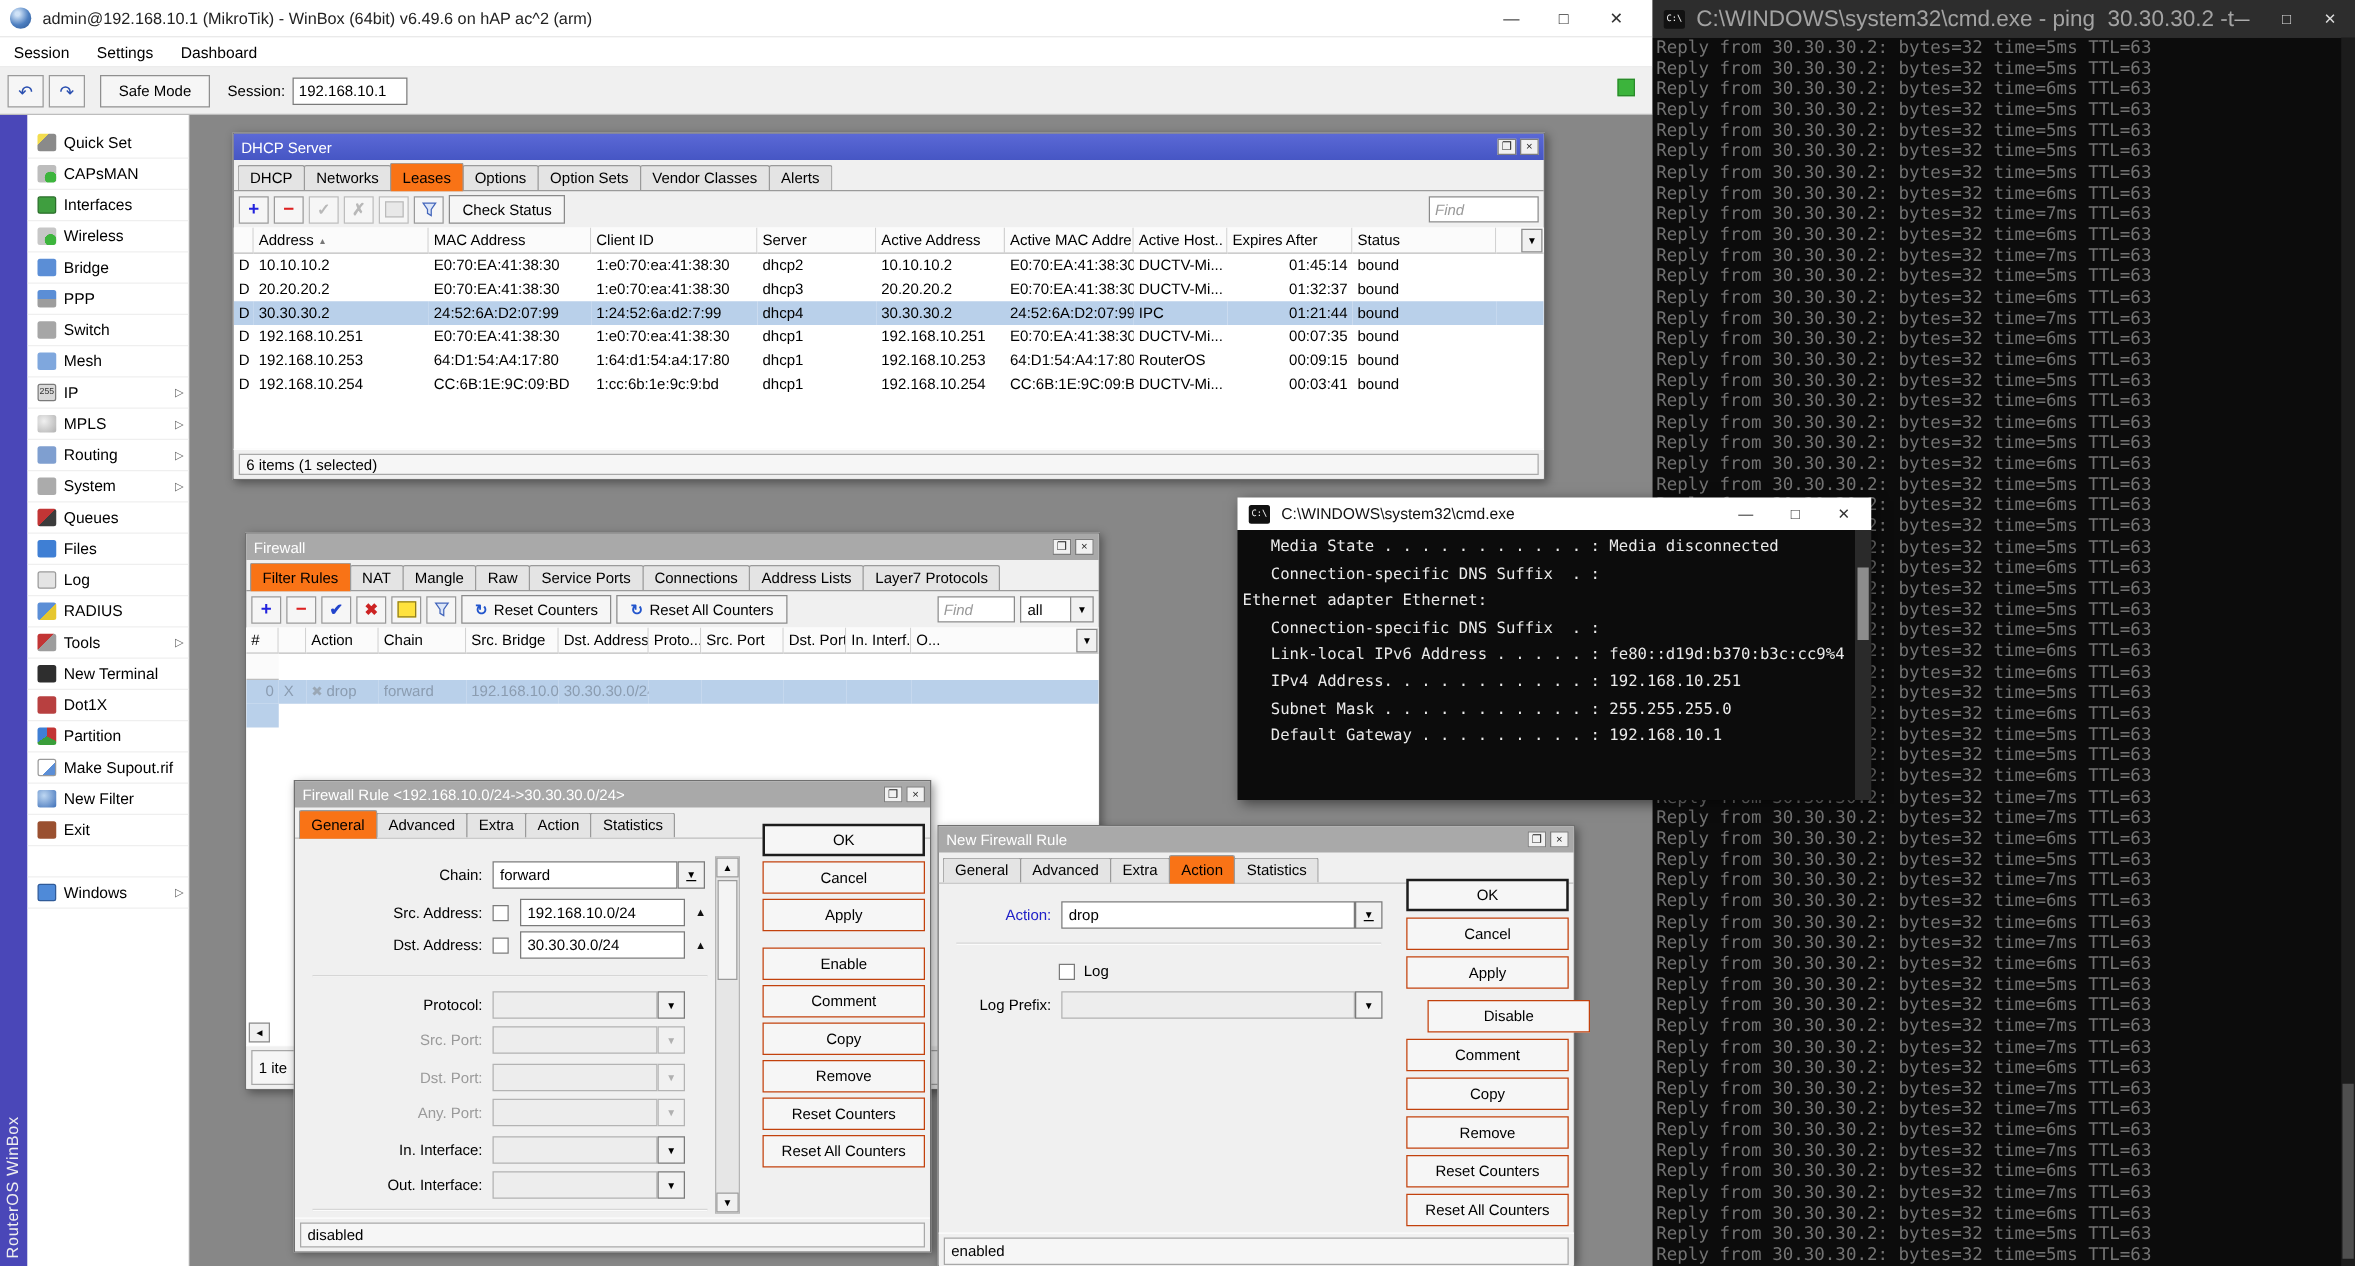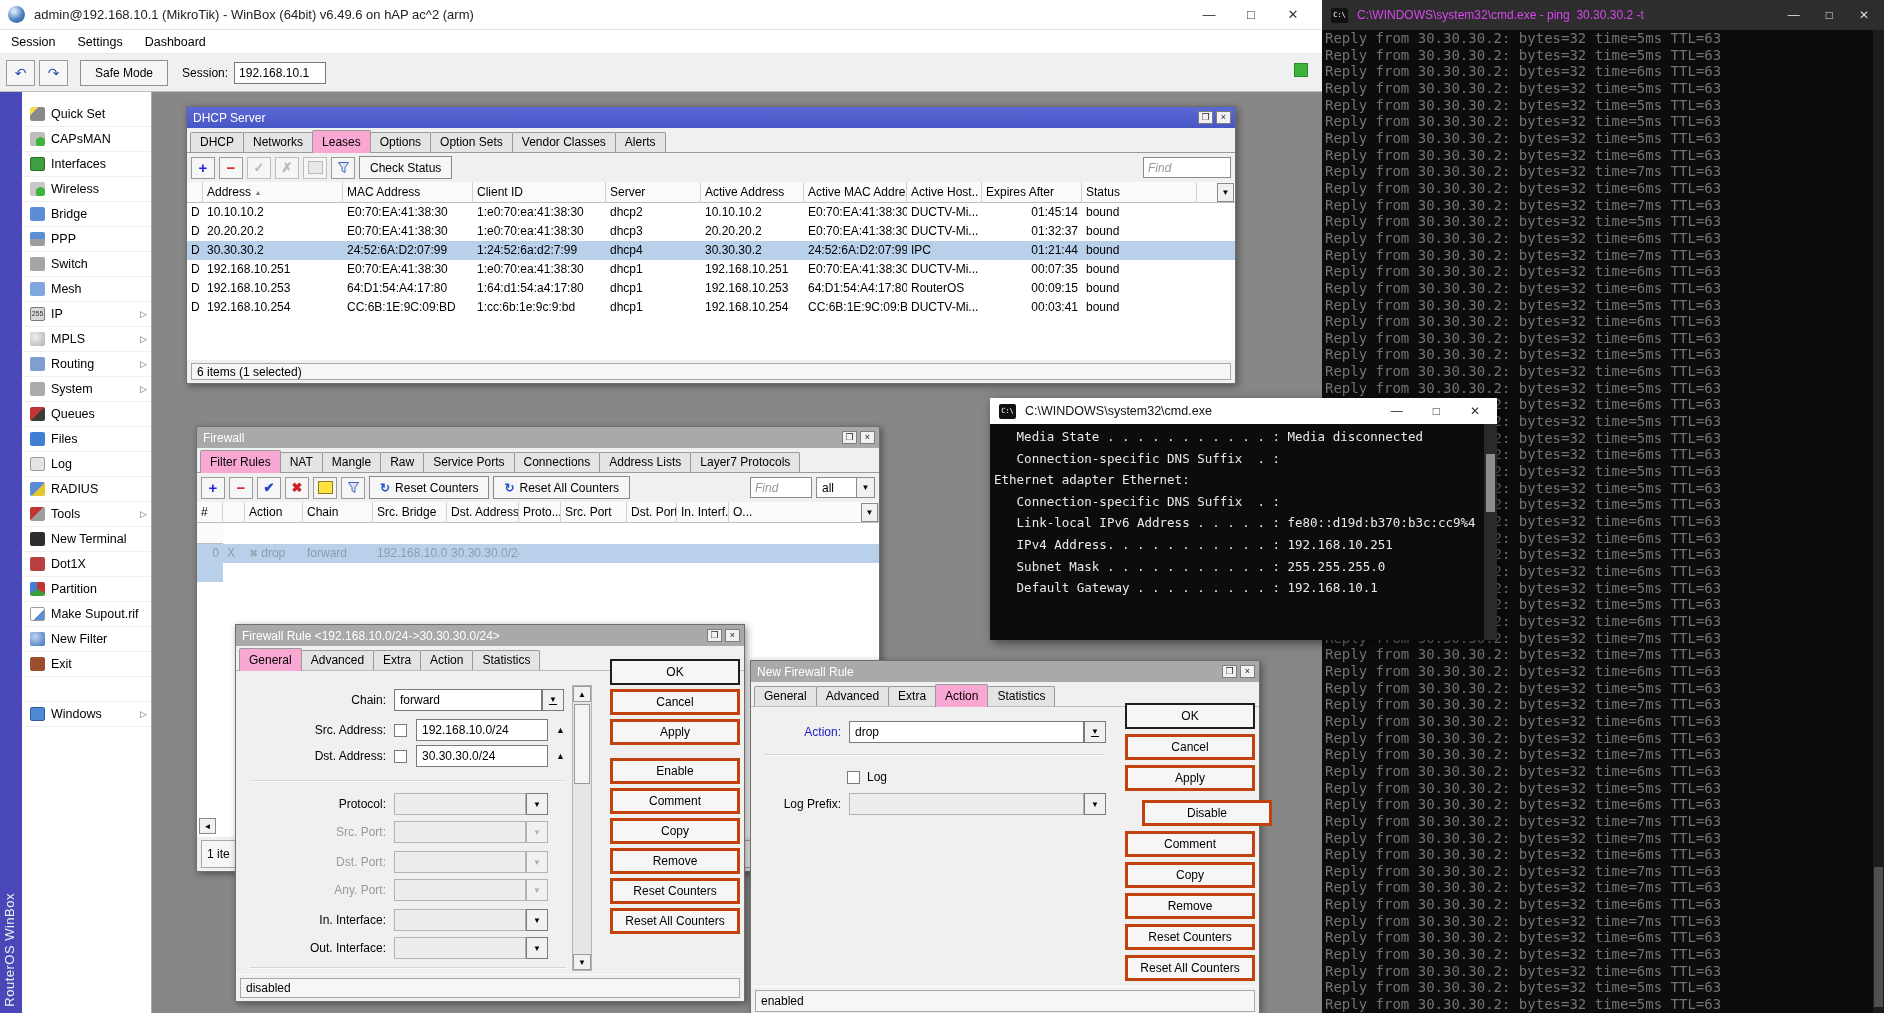--- a/index.html
+++ b/index.html
@@ -56,21 +56,21 @@
   .workarea{position:absolute;left:152px;top:92px;right:0;bottom:0;background:#878787}
   
   .win{position:absolute;background:#f0f0f0;border:1px solid #6f6f6f;box-shadow:2px 2px 7px rgba(0,0,0,.4);box-sizing:border-box}
   .tbar{height:21px;display:flex;align-items:center;padding:0 4px 0 6px;color:#fff;font-size:12px}
   .tbar.active{background:linear-gradient(#5b69d6,#4656c4)}
   .tbar.inactive{background:#a9a9a9}
   .winctl{margin-left:auto;display:flex;gap:3px}
   .wbtn{width:15px;height:13px;background:#f1f1f1;border:1px solid #7d7d7d;color:#222;font-size:9px;line-height:11px;text-align:center;box-sizing:border-box}
   .tabs{display:flex;align-items:flex-end;height:25px;padding:3px 3px 0 3px;border-bottom:1px solid #9a9a9a;box-sizing:border-box}
   .tab{font-size:12px;padding:2px 9px 3px;border:1px solid #9a9a9a;border-bottom:none;background:#e4e4e4;margin-right:-1px;border-radius:2px 2px 0 0;white-space:nowrap}
-  .tab.active{background:#f9a8d4;position:relative;padding-top:4px;padding-bottom:4px;margin-bottom:-1px;z-index:2}
+  .tab.active{background:#f97316;position:relative;padding-top:4px;padding-bottom:4px;margin-bottom:-1px;z-index:2}
   .tb{display:flex;align-items:center;gap:4px;height:29px;padding:0 4px;box-sizing:border-box}
   .ibtn{width:24px;height:22px;border:1px solid #9a9a9a;background:#f6f6f6;display:flex;align-items:center;justify-content:center;font-size:13px;font-weight:bold;box-sizing:border-box}
   .ibtn.plus{color:#2222dd;font-size:15px}
   .ibtn.minus{color:#dd2222;font-size:15px}
   .ibtn.dis{color:#b8b8b8;border-color:#bdbdbd}
   .ibtn.bluechk{color:#2244cc}
   .ibtn.redx{color:#cc2222}
   .note{width:13px;height:11px;background:#ffe23d;border:1px solid #8f7d20}
   .btn{border:1px solid #8a8a8a;background:#f6f6f6;font-size:12px;height:23px;padding:0 10px;display:flex;align-items:center;white-space:nowrap;box-sizing:border-box}
   .circ{color:#2255cc;font-weight:bold;margin-right:5px;font-size:12px}
@@ -103,40 +103,40 @@
   .flab.gray{color:#9a9a9a}
   .flab.blue{color:#2020c8}
   .fval{border:1px solid #7a7a7a;background:#fff;height:22px;box-sizing:border-box;font-size:12px;padding:0 5px;display:flex;align-items:center;white-space:nowrap;overflow:hidden}
   .fval.fdis{background:#ededed;border-color:#b3b3b3}
   .dbtn{width:22px;height:22px;border:1px solid #7a7a7a;background:#f1f1f1;display:flex;align-items:center;justify-content:center;font-size:8px;box-sizing:border-box;flex:none}
   .dbtn.gray{color:#b0b0b0;border-color:#b3b3b3}
   .dbarr{border-bottom:1px solid #000;line-height:7px;font-size:8px;padding-bottom:1px}
   .chk{width:13px;height:13px;border:1px solid #7a7a7a;background:#fff;box-sizing:border-box;flex:none}
   .upt{font-size:9px;color:#111;margin-left:8px}
   .sepline{position:absolute;height:1px;background:#d6d6d6;border-bottom:1px solid #fbfbfb}
-  .pbtn{position:absolute;left:374px;width:130px;height:26px;background:#f6f6f6;border:3px solid #c2410c;font-size:12px;display:flex;align-items:center;justify-content:center;box-sizing:border-box;white-space:nowrap}
+  .pbtn{position:absolute;left:374px;width:130px;height:26px;background:#f6f6f6;border:1px solid #c2410c;font-size:12px;display:flex;align-items:center;justify-content:center;box-sizing:border-box;white-space:nowrap}
   .pbtn.default{border:2px solid #1d1d1d}
   .vsb{position:absolute;width:20px;background:#e6e6e6;border:1px solid #b5b5b5;box-sizing:border-box}
   .vsb .sb{position:absolute;left:0;right:0;height:16px;background:#f1f1f1;border:1px solid #9a9a9a;font-size:8px;display:flex;align-items:center;justify-content:center;box-sizing:border-box}
   .vsb .sthumb{position:absolute;left:1px;right:1px;background:#f4f4f4;border:1px solid #9a9a9a;box-sizing:border-box}
   
   .term{font-family:"DejaVu Sans Mono",monospace;background:#0c0c0c;position:absolute;overflow:hidden}
   .term .ln{white-space:pre}
   .cmdwin{position:absolute;left:990px;top:398px;width:507px;height:242px;box-shadow:3px 3px 10px rgba(0,0,0,.5);z-index:30}
   .cmdtitle{position:absolute;left:0;top:0;right:0;height:26px;background:#ffffff;display:flex;align-items:center;padding:0 9px;box-sizing:border-box}
   .cmdico{width:17px;height:15px;background:#111;color:#fff;font-size:7px;line-height:15px;text-align:center;border-radius:2px;margin-right:9px;flex:none;font-family:"DejaVu Sans Mono",monospace}
   .cmdtxt{font-size:12.5px;color:#111;white-space:pre}
   .cmdctl{margin-left:auto;display:flex;gap:30px;padding-right:8px}
   .cmdctl span{font-size:12px;color:#333}
   .cmdbody{left:0;top:26px;right:0;bottom:0;color:#eaeaea;font-size:12.5px;line-height:21.6px;padding:2px 0 0 4px}
   .cmdsb{position:absolute;right:0;top:26px;bottom:0;width:13px;background:#2a2a2a}
   .cmdsb .th{position:absolute;left:2px;width:9px;background:#8d8d8d}
   .pingwin{position:absolute;left:1322px;top:0;width:562px;height:1013px;z-index:5}
   .pingtitle{position:absolute;left:0;top:0;right:0;height:30px;background:#2d2d2d;display:flex;align-items:center;padding:0 9px;box-sizing:border-box}
-  .pingtxt{font-size:12px;color:#d946ef;white-space:pre}
+  .pingtxt{font-size:18px;color:#a3a3a3;white-space:pre}
   .pingctl{margin-left:auto;display:flex;gap:26px;padding-right:6px}
   .pingctl span{font-size:12px;color:#ddd}
   .pingbody{left:0;top:30px;right:0;bottom:0;color:#737373;font-size:14px;line-height:16.66px;padding-left:3px}
   .pingsb{position:absolute;right:0;top:30px;bottom:0;width:11px;background:#1c1c1c}
   .pingsb .th{position:absolute;left:1px;width:9px;background:#4f4f4f}
 </style>
 </head>
 <body>
 
 <div class="winbox-main">

